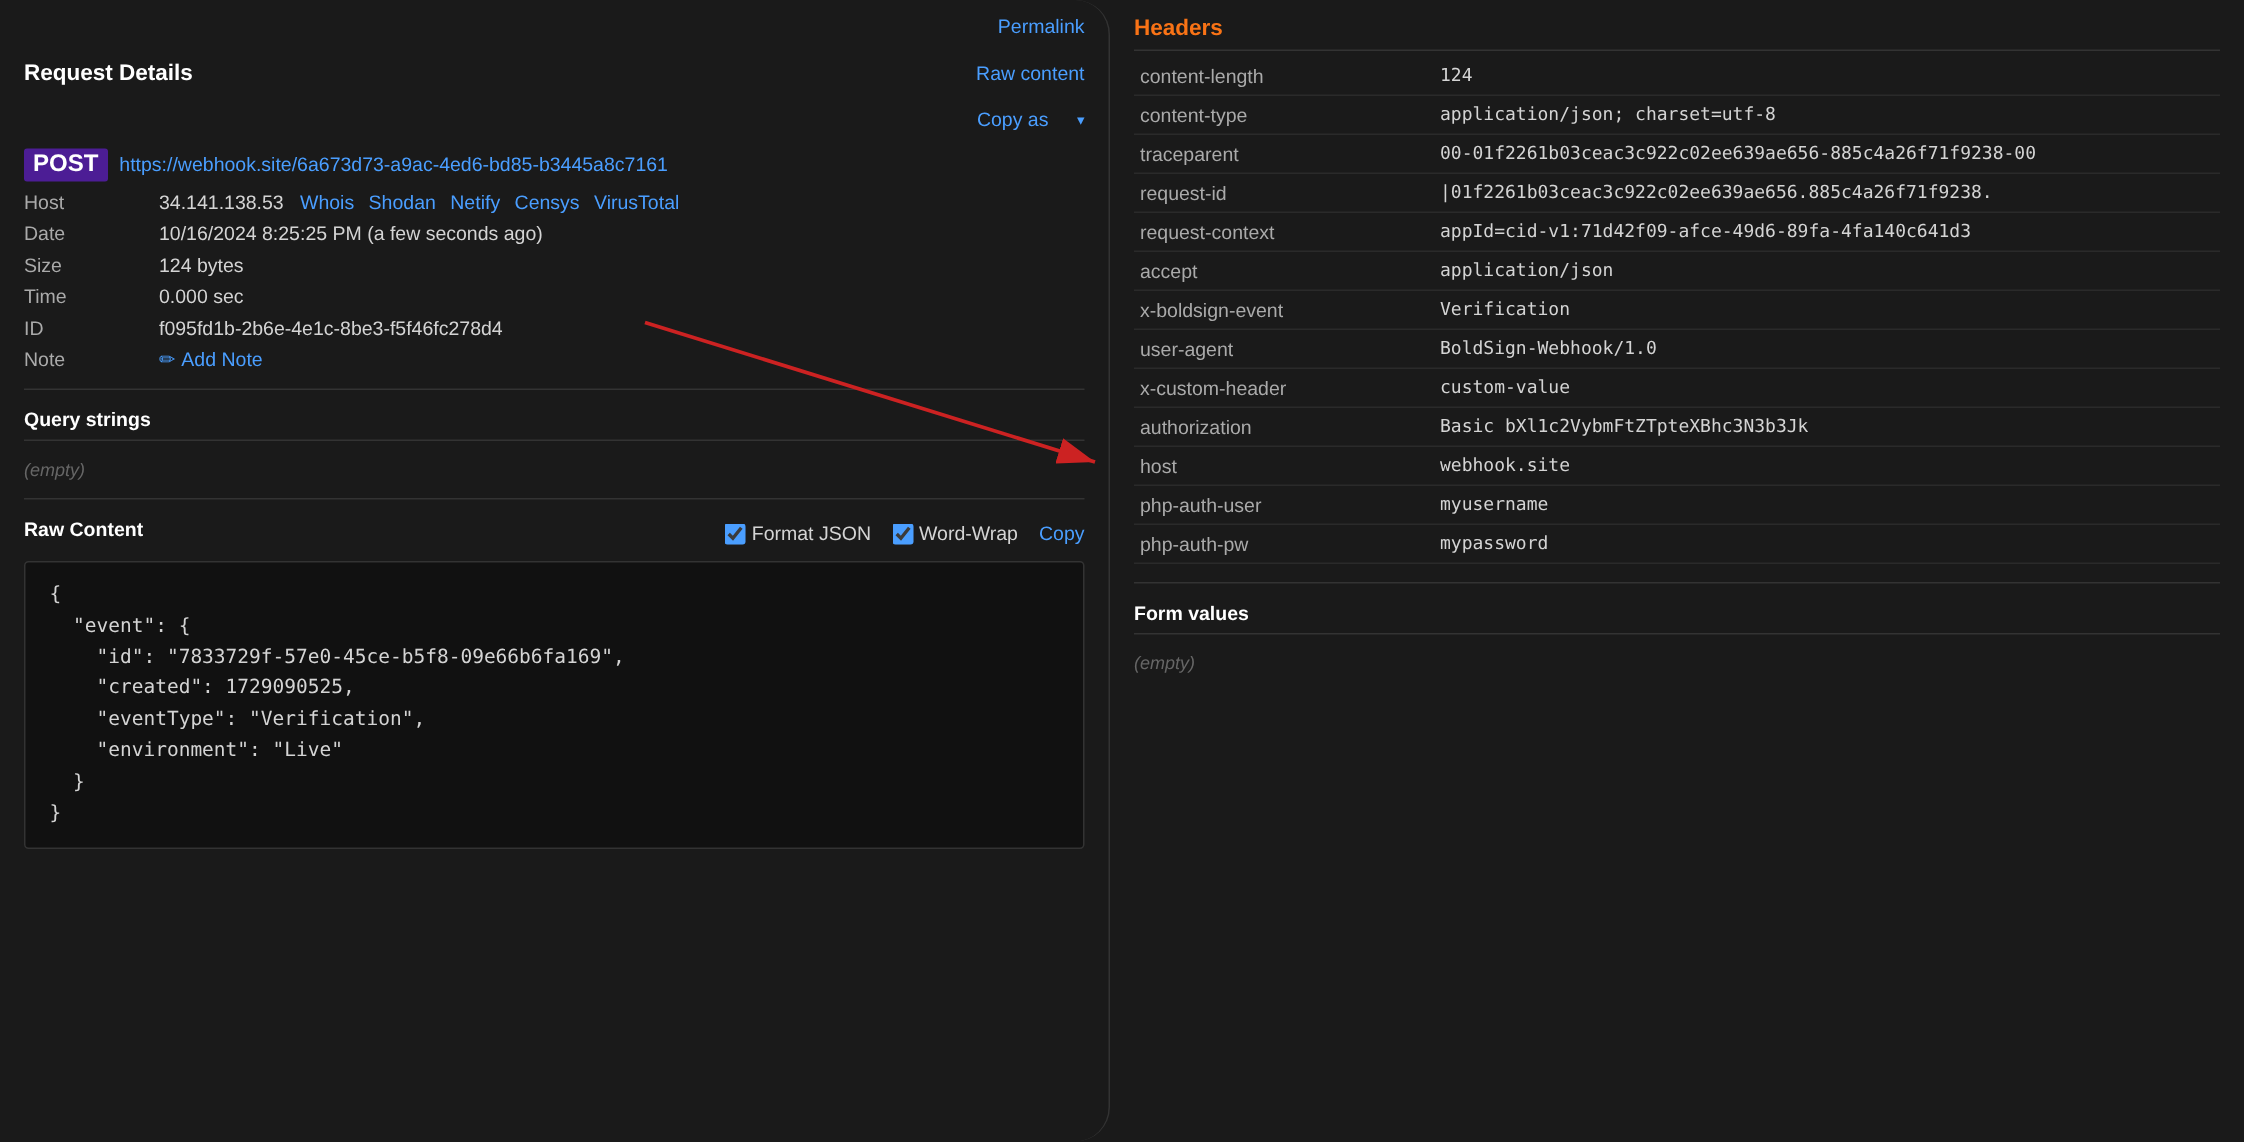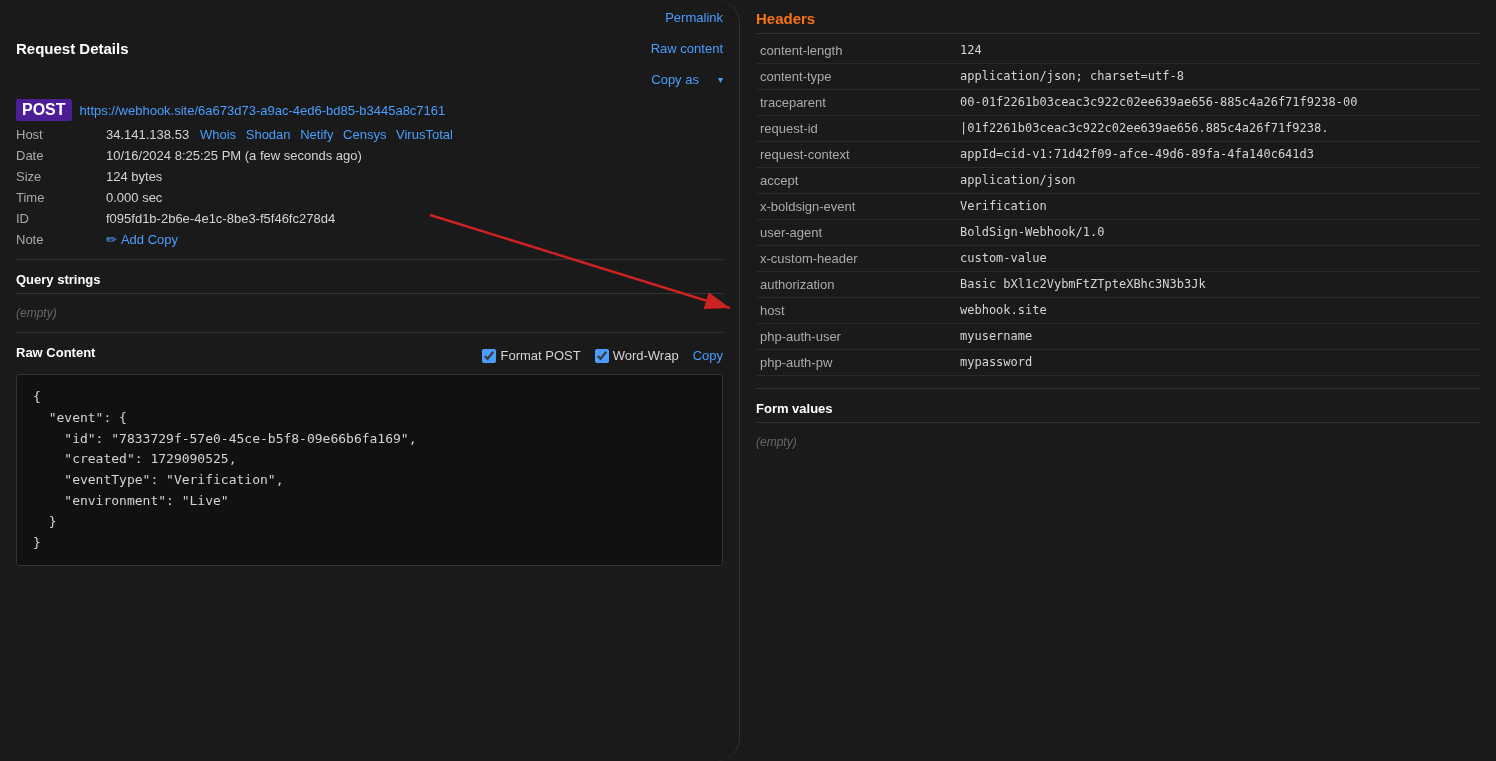--- a/index.html
+++ b/index.html
@@ -284,38 +284,38 @@
 
       <div class="info-row">
         <span class="info-label">ID</span>
         <span class="info-value">f095fd1b-2b6e-4e1c-8be3-f5f46fc278d4</span>
       </div>
 
       <div class="info-row">
         <span class="info-label">Note</span>
         <span class="note-link">
           <span>✏</span>
-          <span>Add Copy</span>
+          <span>Add Note</span>
         </span>
       </div>
 
       <hr class="divider">
 
       <div class="subsection-title">Query strings</div>
       <hr class="divider" style="margin-top:0;">
       <div class="empty-text">(empty)</div>
 
       <div class="raw-content-section">
         <hr class="divider">
         <div class="raw-content-header">
           <span class="subsection-title">Raw Content</span>
           <div class="raw-controls">
             <label class="checkbox-label">
               <input type="checkbox" checked="" style="">
-              <span>Format POST</span>
+              <span>Format JSON</span>
             </label>
             <label class="checkbox-label">
               <input type="checkbox" checked="" style="">
               <span>Word-Wrap</span>
             </label>
             <button class="copy-btn">Copy</button>
           </div>
         </div>
         <div class="code-area">{
   "event": {

